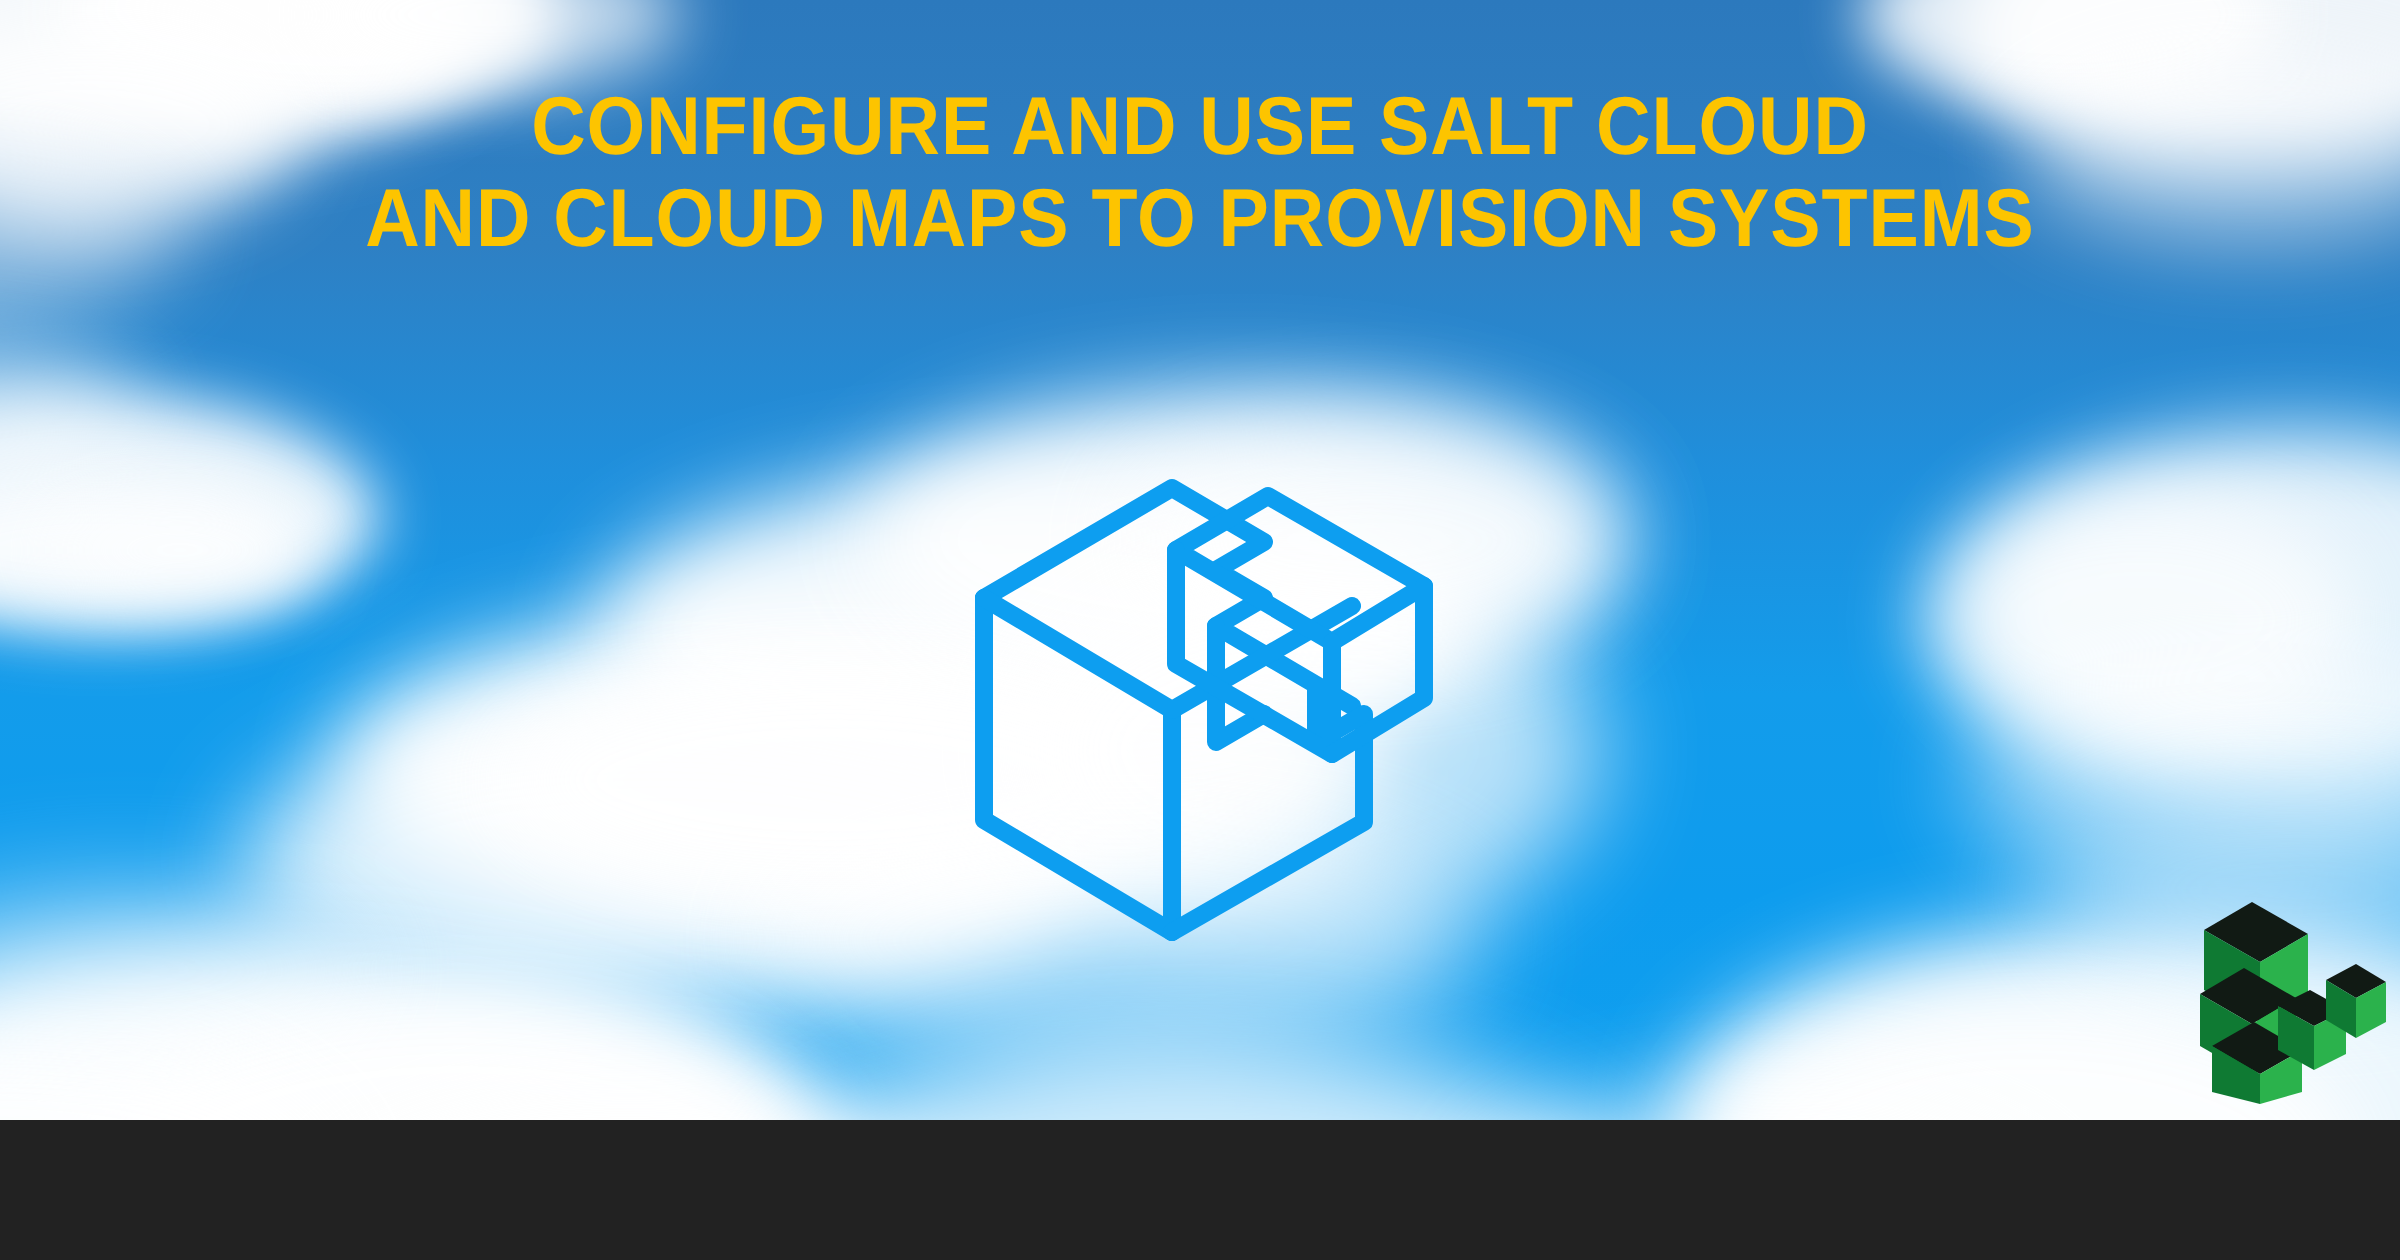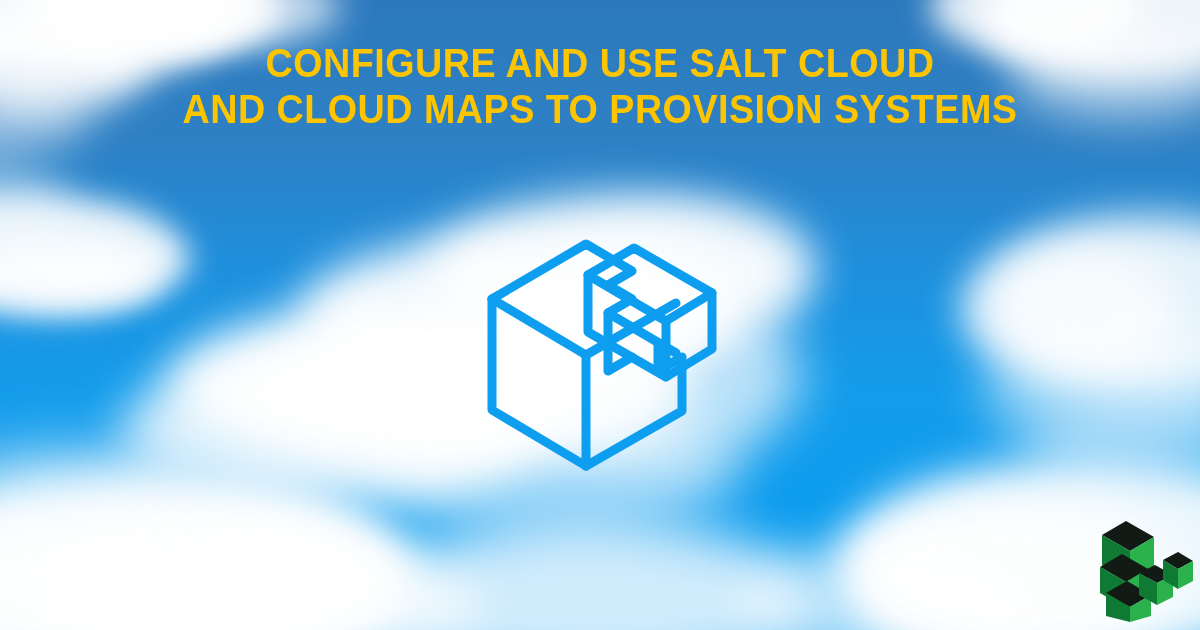--- a/index.html
+++ b/index.html
@@ -6,21 +6,21 @@
   html, body {
     margin: 0;
     padding: 0;
     background: #222;
   }
   * { box-sizing: border-box; }
 
   .banner {
     position: relative;
     width: 1200px;
-    height: 630px;
+    height: 560px;
     overflow: hidden;
     font-family: "Liberation Sans", sans-serif;
     background: #0369a1;
   }
 
   
   .sky {
     position: absolute;
     inset: 0;
     background: linear-gradient(to bottom,

